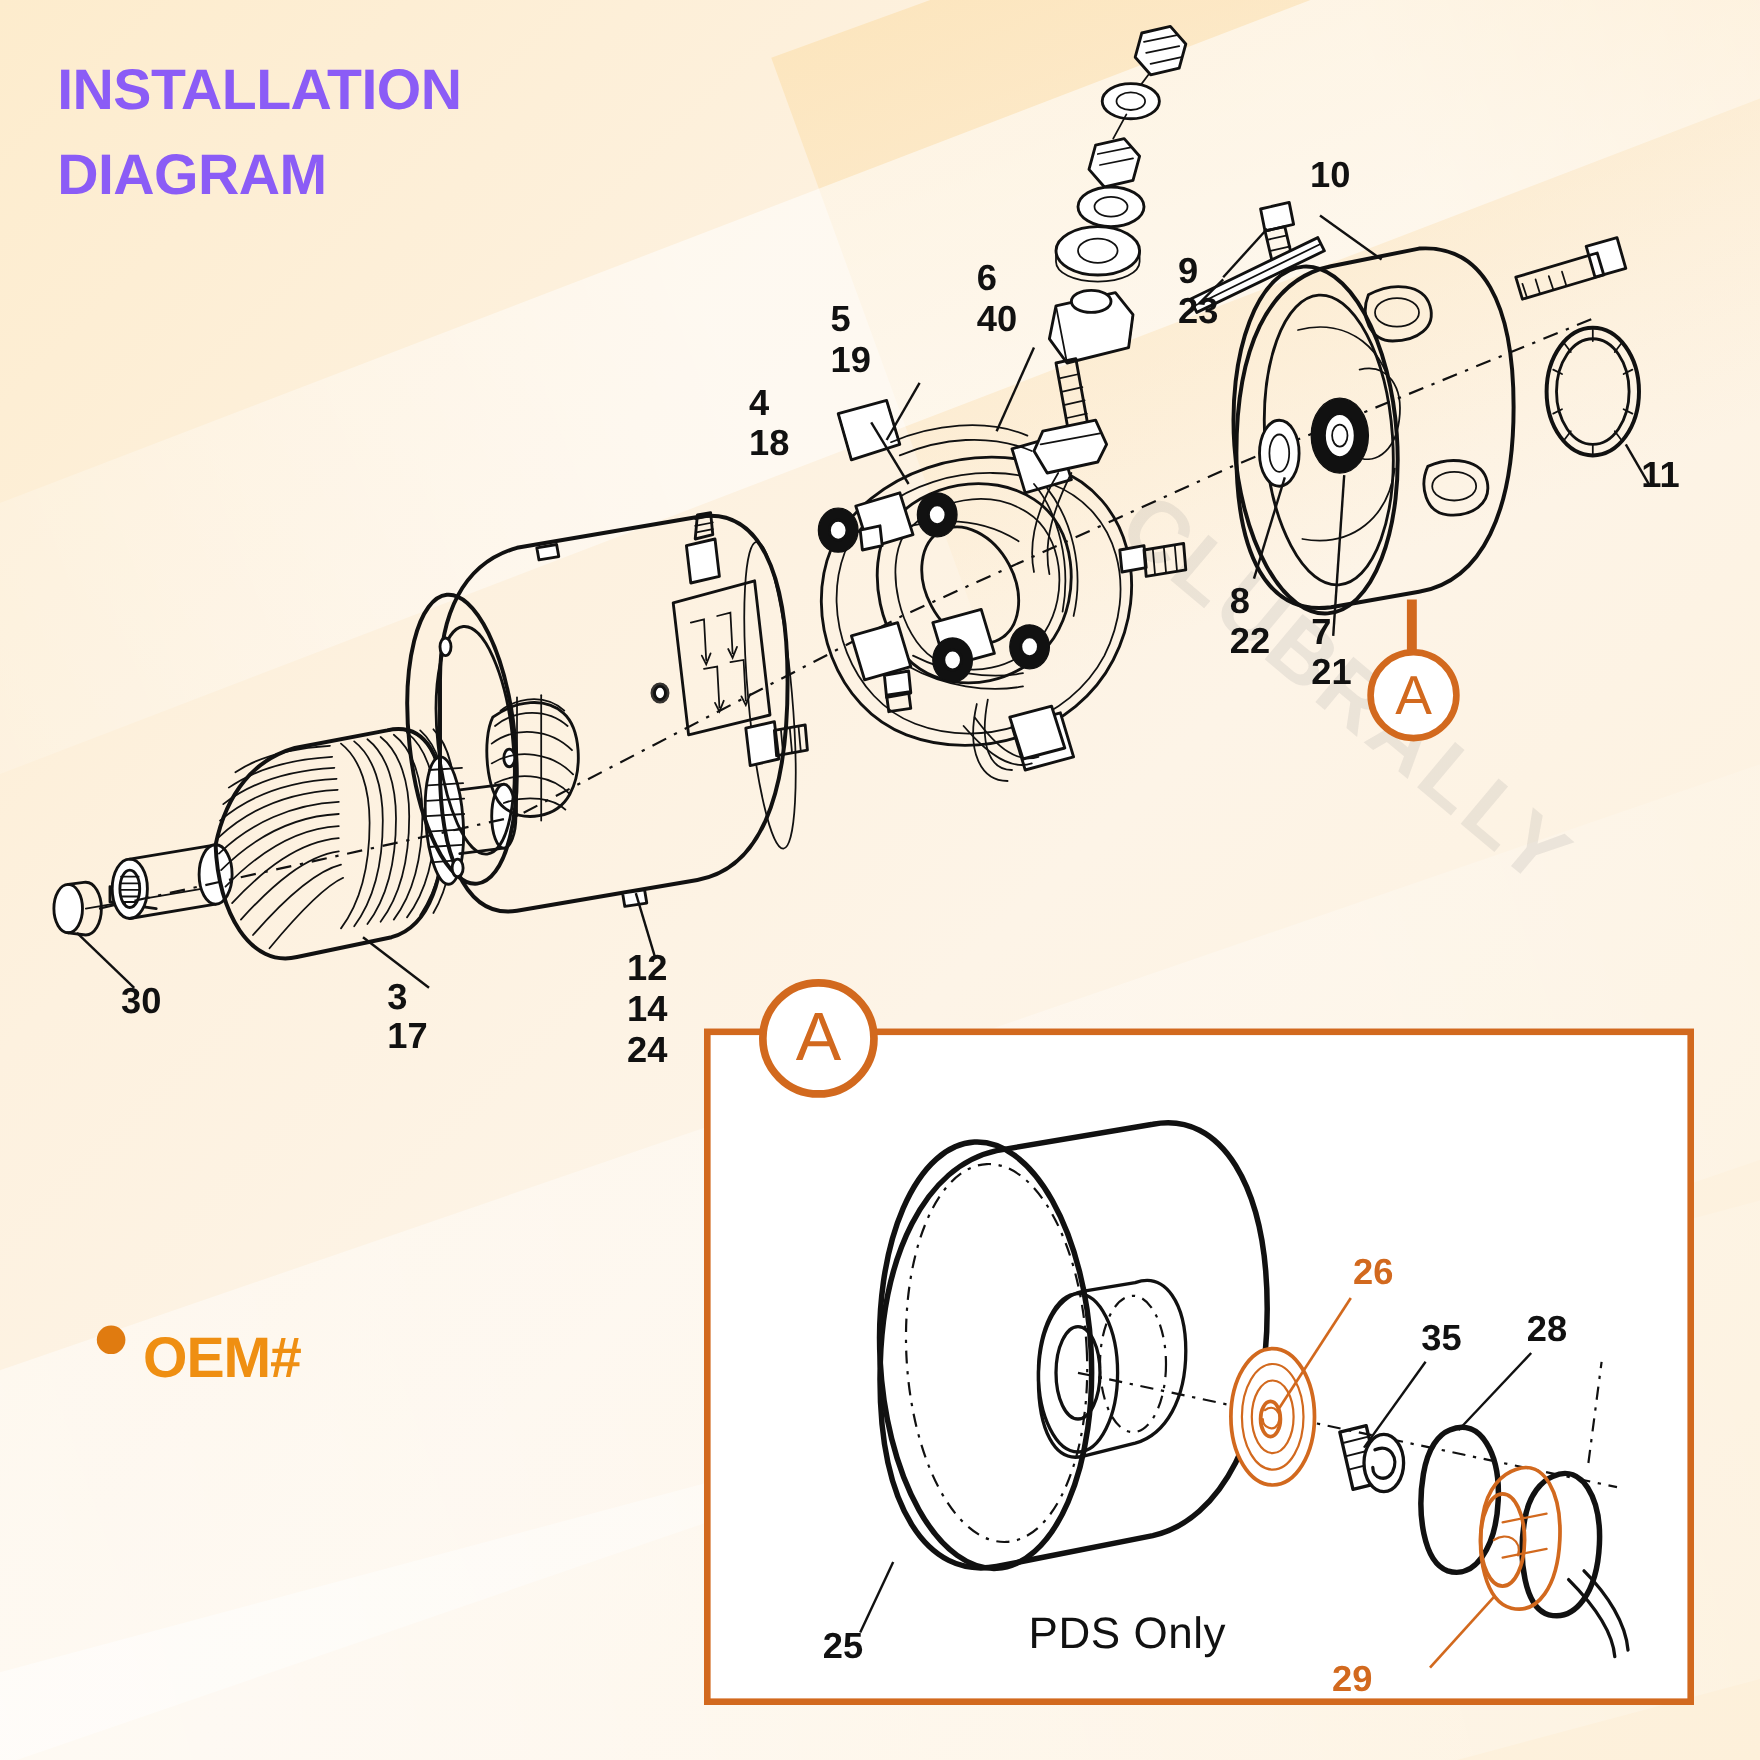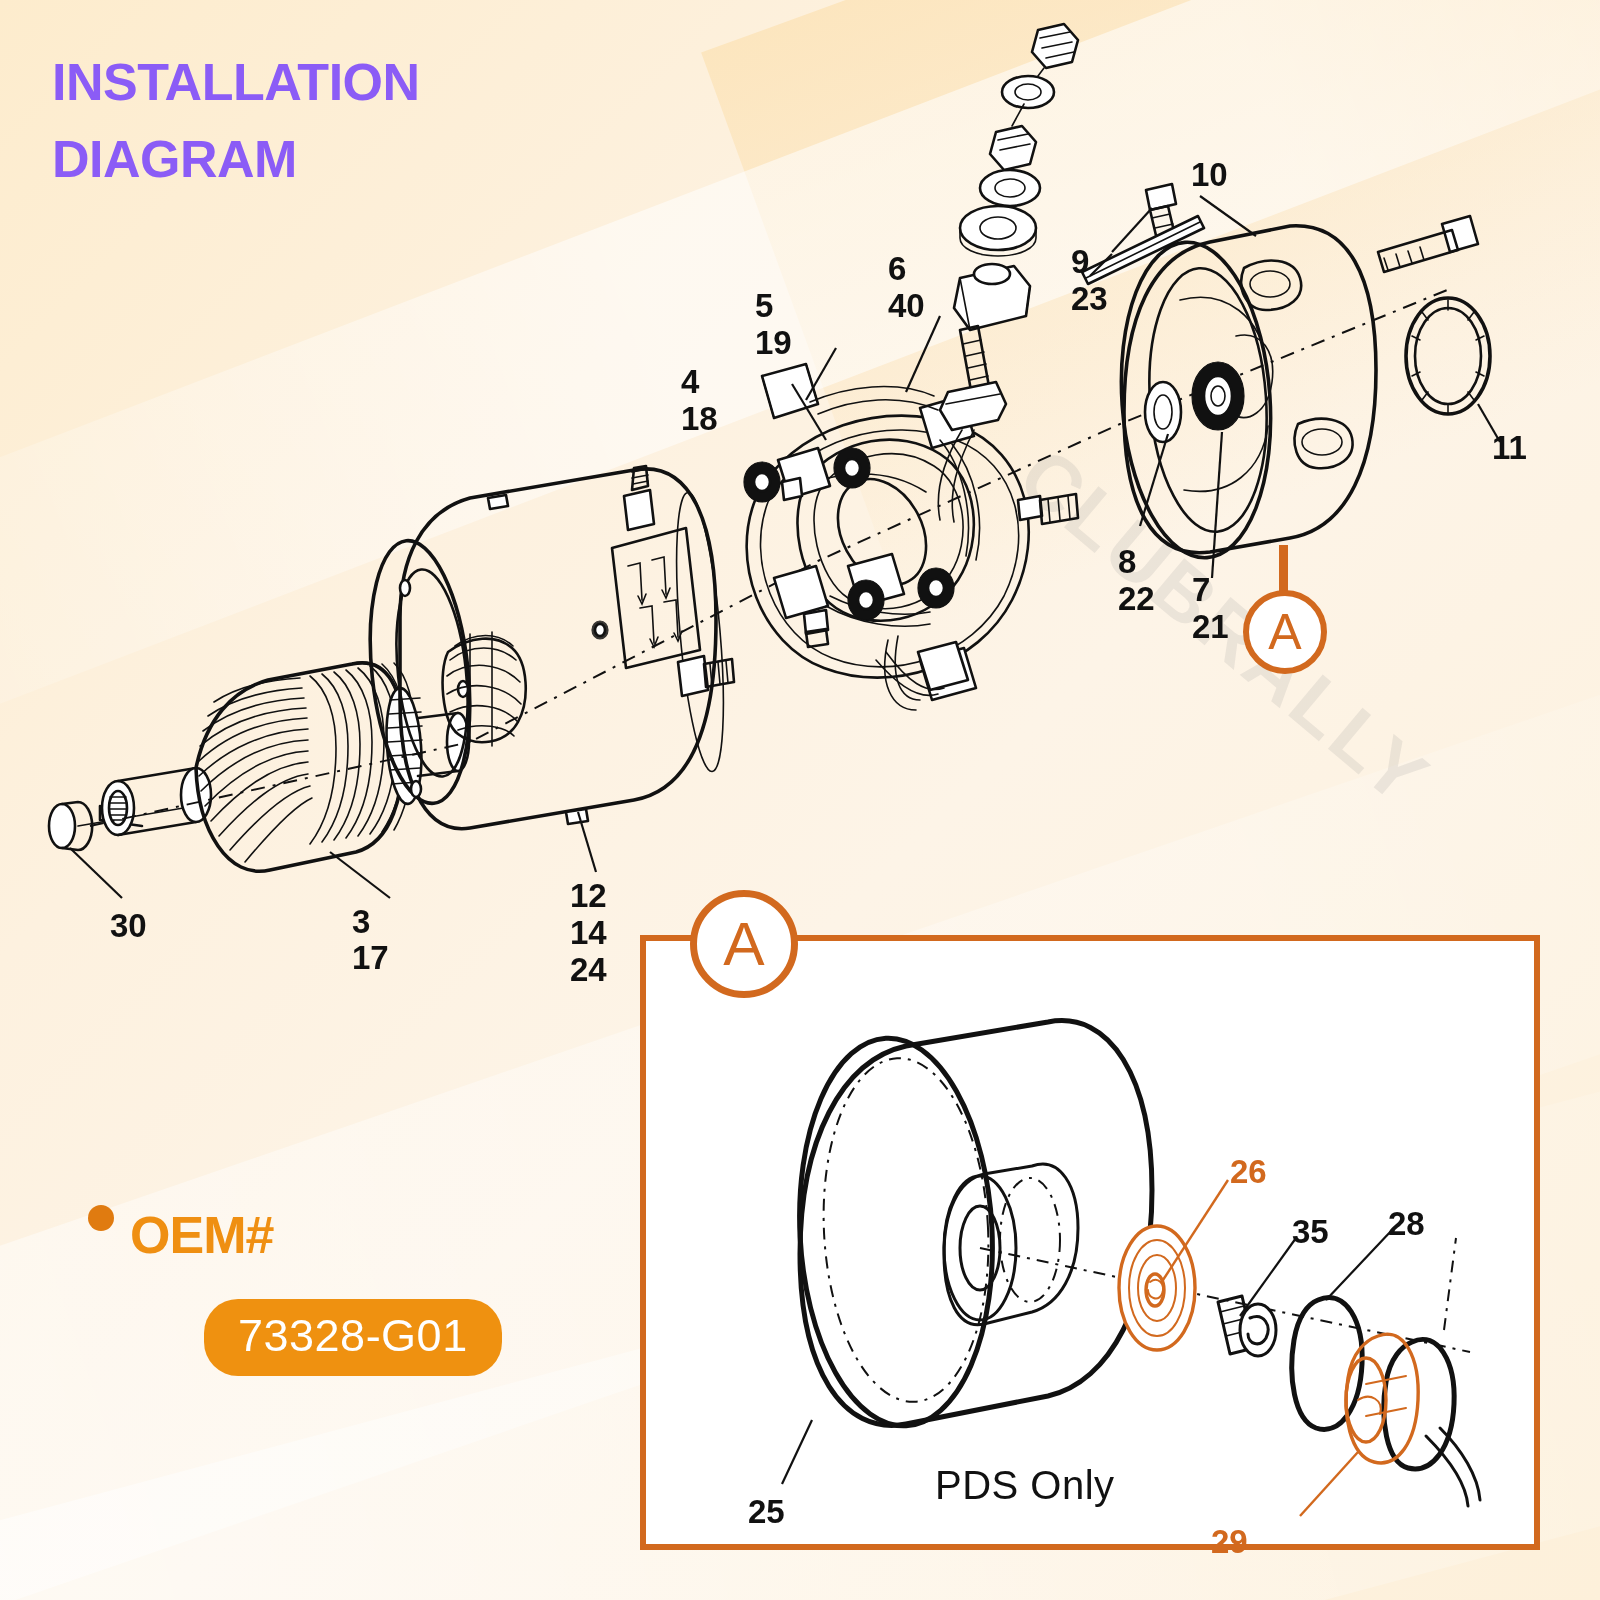--- a/index.html
+++ b/index.html
@@ -46,21 +46,21 @@
 
   
   #exploded-view{position:absolute;left:0;top:0;width:1600px;height:1000px;z-index:5;}
   #detail-drawing{position:absolute;left:0;top:0;width:1600px;height:1600px;z-index:7;pointer-events:none;}
 
   
   .callout{
     position:absolute;z-index:8;
     font-size:33px;font-weight:bold;color:#111;
     font-family:"Liberation Sans", sans-serif;line-height:1.12;
-    text-align:left;white-space:nowrap;margin-top:16px;
+    text-align:left;white-space:nowrap;
   }
   .callout.orange{color:#d2691e;}
 
   
   #detail-panel{
     position:absolute;left:640px;top:935px;width:900px;height:615px;
     background:#ffffff;border:6px solid #d2691e;z-index:6;box-sizing:border-box;
   }
   #detail-badge{
     position:absolute;left:690px;top:890px;width:108px;height:108px;
@@ -483,23 +483,20 @@
 
 <div id="main-a-stem"></div>
 <div id="main-a-badge">
   <span id="main-a-badge-label">A</span>
 </div>
 
 <div id="oem-block">
   <div id="oem-row">
     <div id="oem-bullet"></div>
     <div id="oem-label">OEM#</div>
-  </div>
-  <div id="oem-pill-2-wrap">
-    <div class="oem-pill" style="margin-left:0;">73328-G01</div>
   </div>
 </div>
 
 <div id="detail-panel"></div>
 
 <svg id="detail-drawing" viewBox="0 0 1600 1600">
   <defs>
     <style>
       .d-ln{fill:none;stroke:#111;stroke-width:3;stroke-linecap:round;stroke-linejoin:round;}
       .d-lh{fill:none;stroke:#111;stroke-width:5;stroke-linecap:round;stroke-linejoin:round;}

